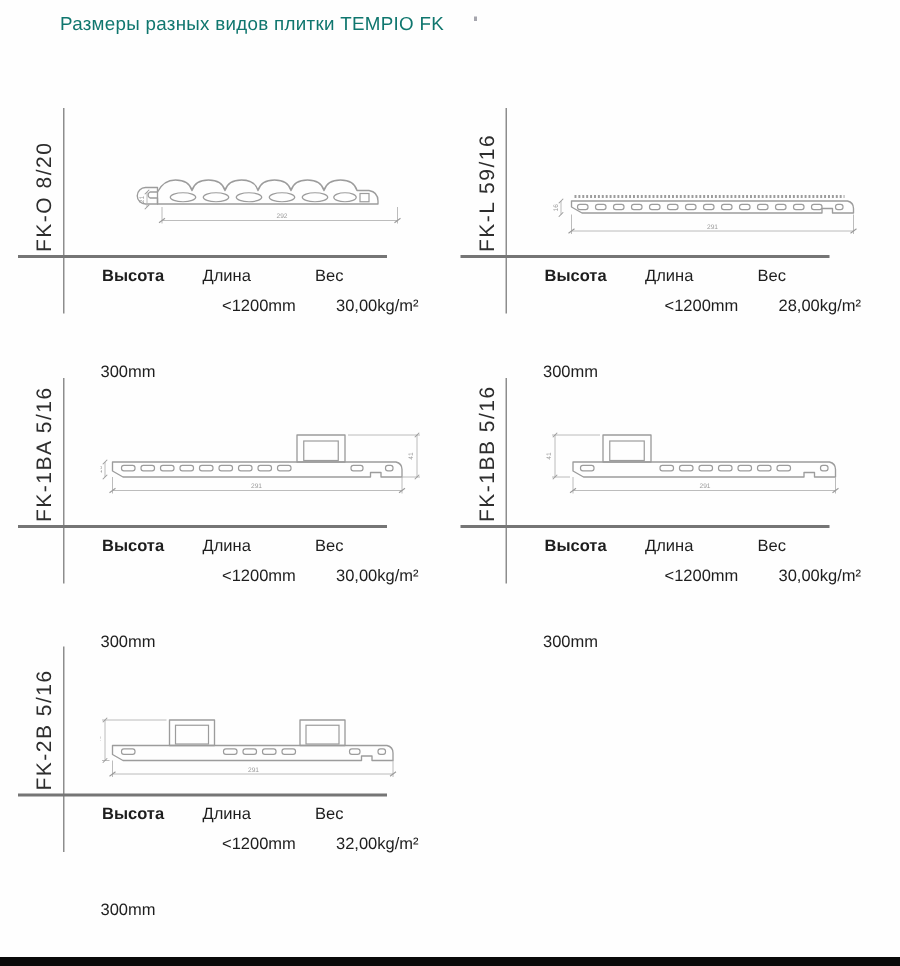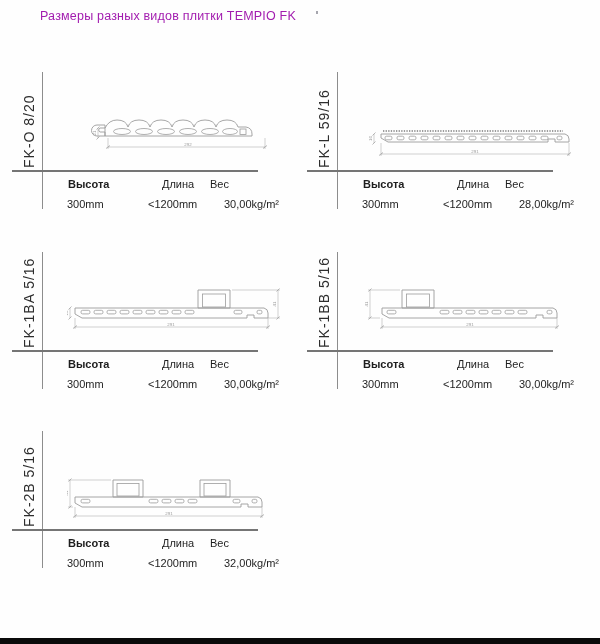--- a/index.html
+++ b/index.html
@@ -1,38 +1,38 @@
 <!DOCTYPE html>
 <html><head>
 <meta charset="utf-8">
 <style>
   html,body { margin:0; padding:0; background:#ffffff; }
   .page { position:relative; width:600px; height:644px; background:#fefefe; overflow:hidden;
           font-family:"Liberation Sans", sans-serif; }
-  .title { position:absolute; left:40px; top:9px; font-size:12.5px; color:#a21caf; letter-spacing:0.2px; }
+  .title { position:absolute; left:40px; top:9px; font-size:12.5px; color:#0f766e; letter-spacing:0.2px; }
   .speck { position:absolute; left:316px; top:11px; width:2px; height:3px; background:#a6a6ae; }
 
   .panel { position:absolute; width:284px; height:165px; }
   .pos-r1l { left:12px;  top:68px; }
   .pos-r1r { left:307px; top:68px; }
   .pos-r2l { left:12px;  top:248px; }
   .pos-r2r { left:307px; top:248px; }
   .pos-r3l { left:12px;  top:427px; }
 
   .vline { position:absolute; left:30px; top:4px; width:1px; height:137px; background:#8d8d8d; }
   .panel-label { position:absolute; left:9px; top:100px; transform:rotate(-90deg);
                  transform-origin:0 0; white-space:nowrap; font-size:14px; color:#2d2d2d;
                  letter-spacing:1px; }
   .hsep { position:absolute; left:0; top:102px; width:246px; height:1.5px; background:#757575; }
 
   .th, .td { position:absolute; font-size:11px; color:#1e1e1e; white-space:nowrap; }
   .th { top:110px; }
   .td { top:130px; }
-  .h1 { left:56px;font-weight:bold; }  .h2 { left:150px; } .h3 { left:198px; }
-  .v1 { left:55px; }  .v2 { left:136px;text-align:right; } .v3 { left:212px; }
+  .h1 { left:56px;font-weight:bold; }  .h2 { left:123px; } .h3 { left:198px; }
+  .v1 { left:55px;margin-top:44px; }  .v2 { left:136px;text-align:right; } .v3 { left:212px; }
 
   .draw { position:absolute; }
   .p    { fill:none; stroke:#9c9c9c; stroke-width:0.9; stroke-linejoin:round; }
   .hole { fill:none; stroke:#9c9c9c; stroke-width:0.8; }
   .dim  { stroke:#b4b4b4; stroke-width:0.6; fill:none; }
   .tick { stroke:#9a9a9a; stroke-width:0.7; }
   .dimtext { fill:#9a9a9a; font-size:4.4px; font-family:"Liberation Sans", sans-serif; }
   .serr { stroke:#9c9c9c; stroke-width:2; stroke-dasharray:1.3 1.3; fill:none; }
 
   .footer-bar { position:absolute; left:0; bottom:0; width:600px; height:6px; background:#0a0a0a; }

